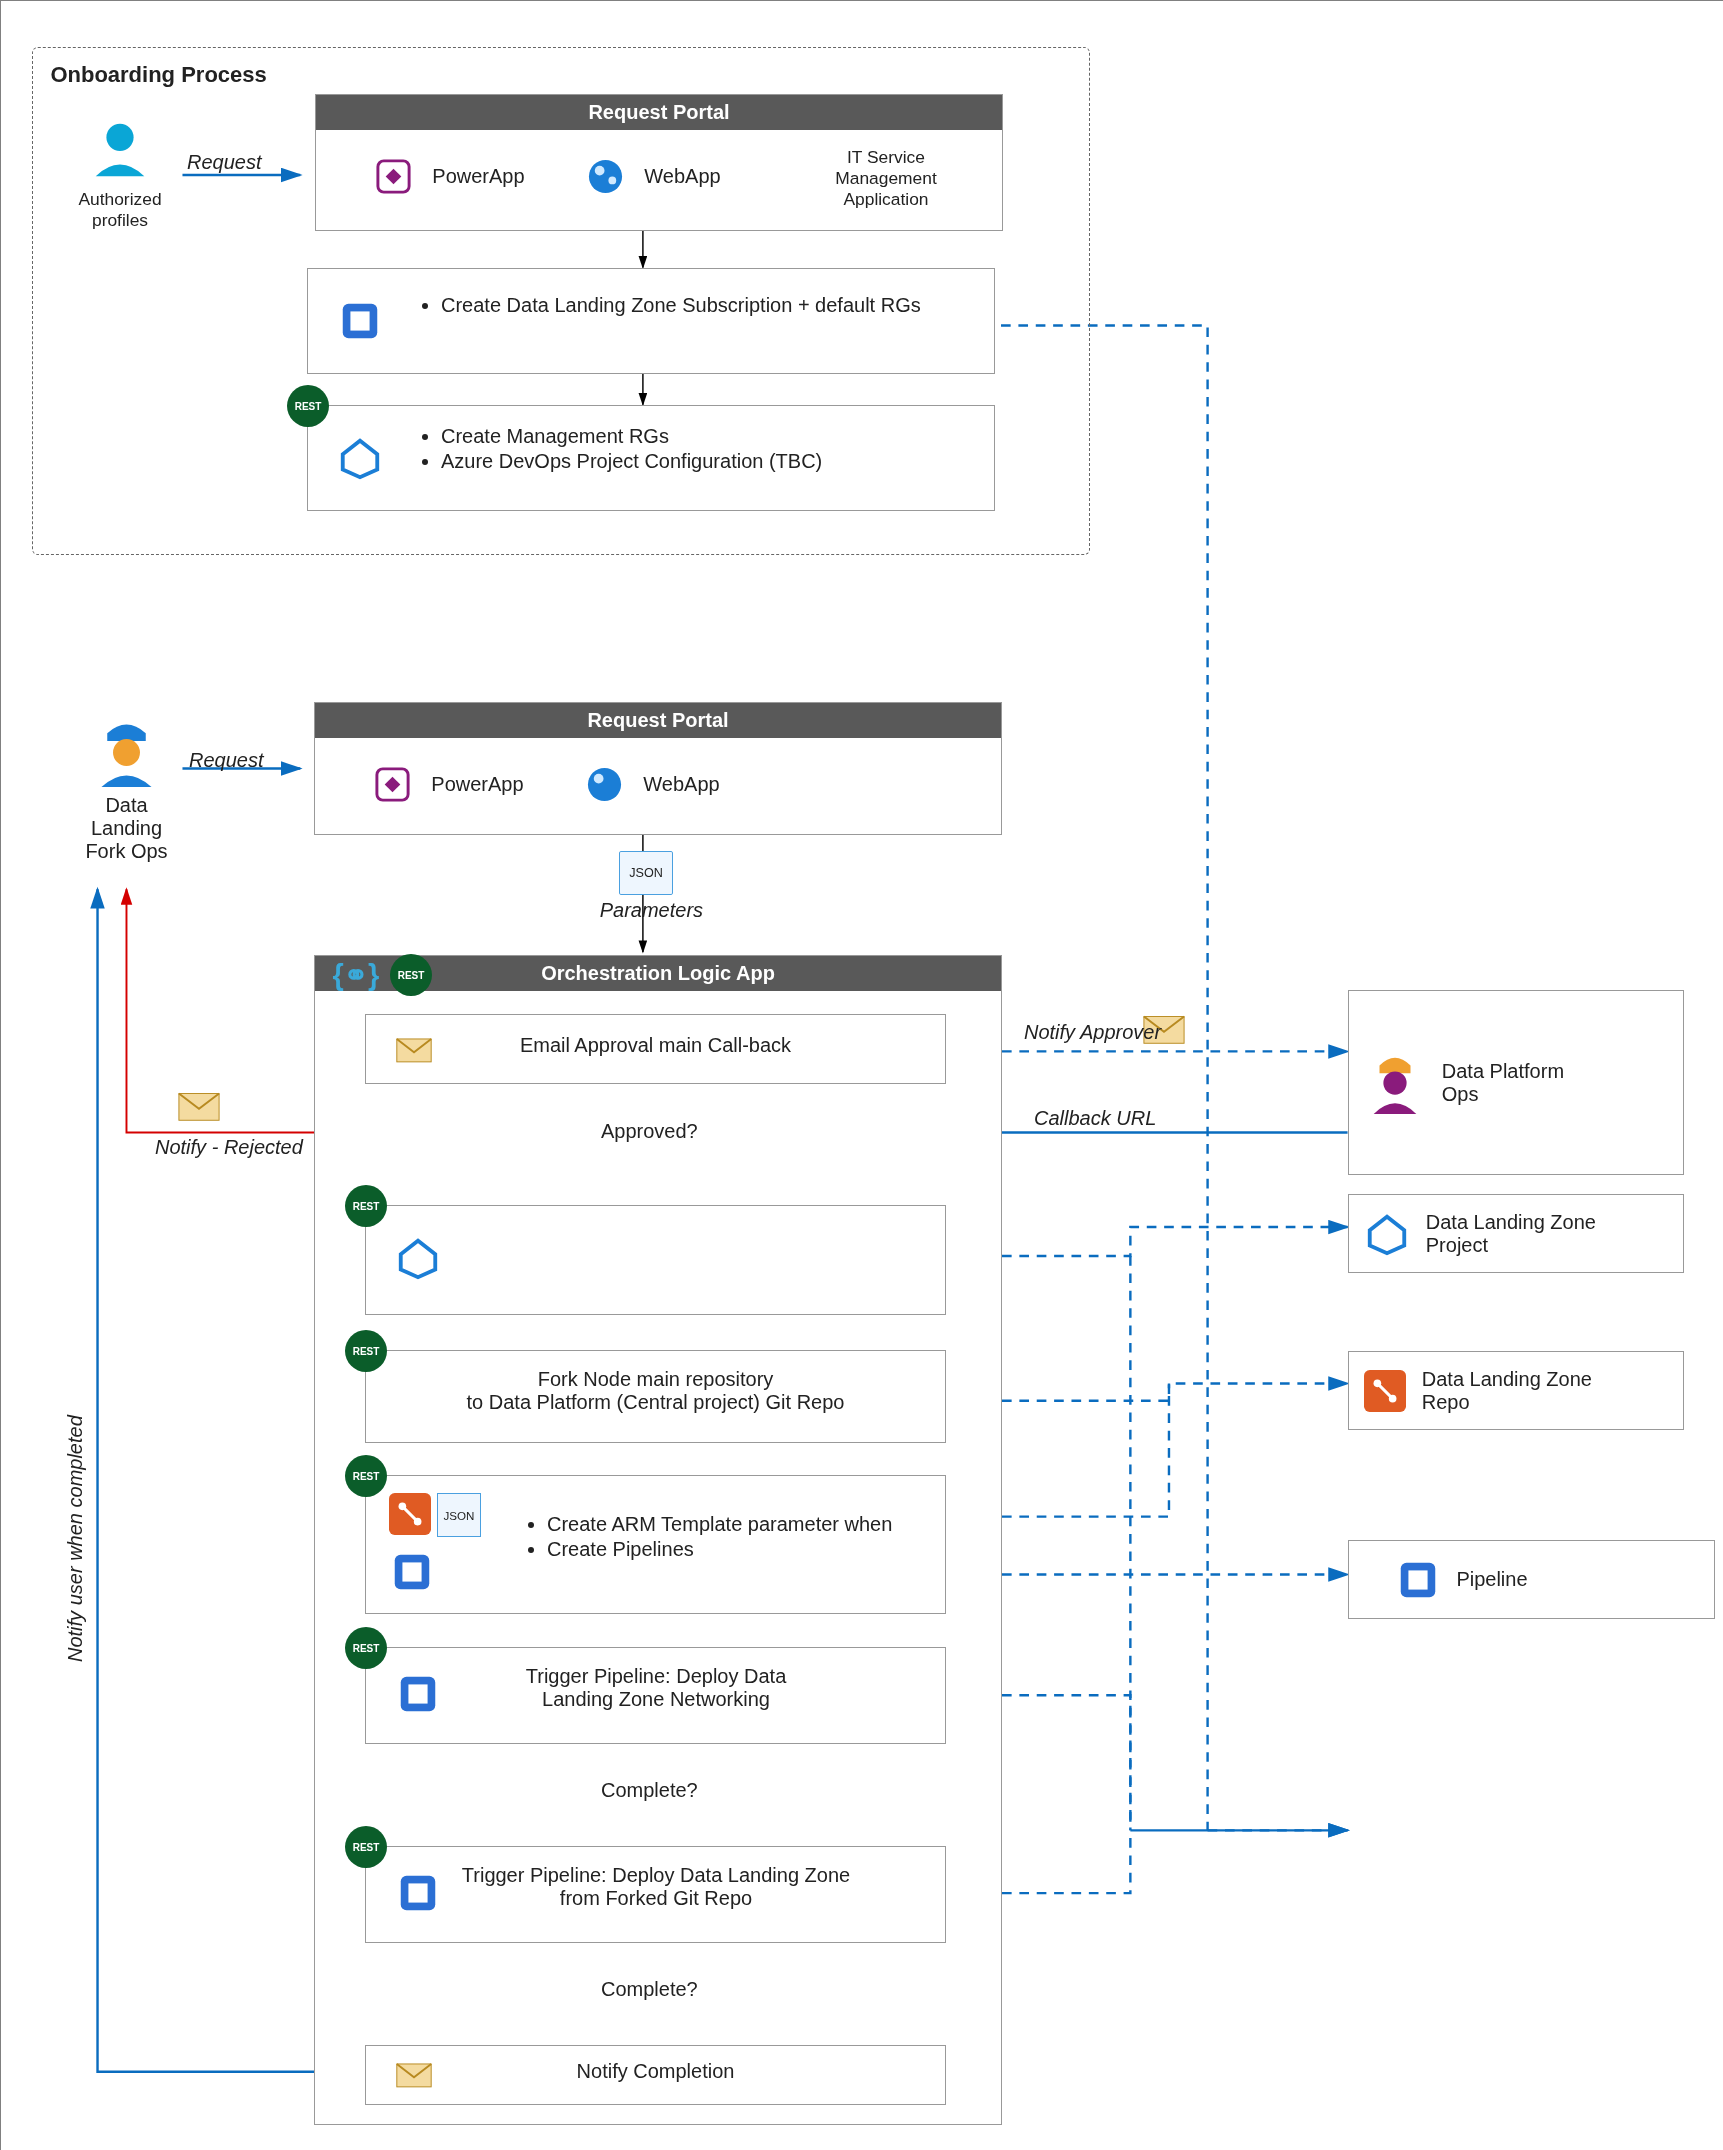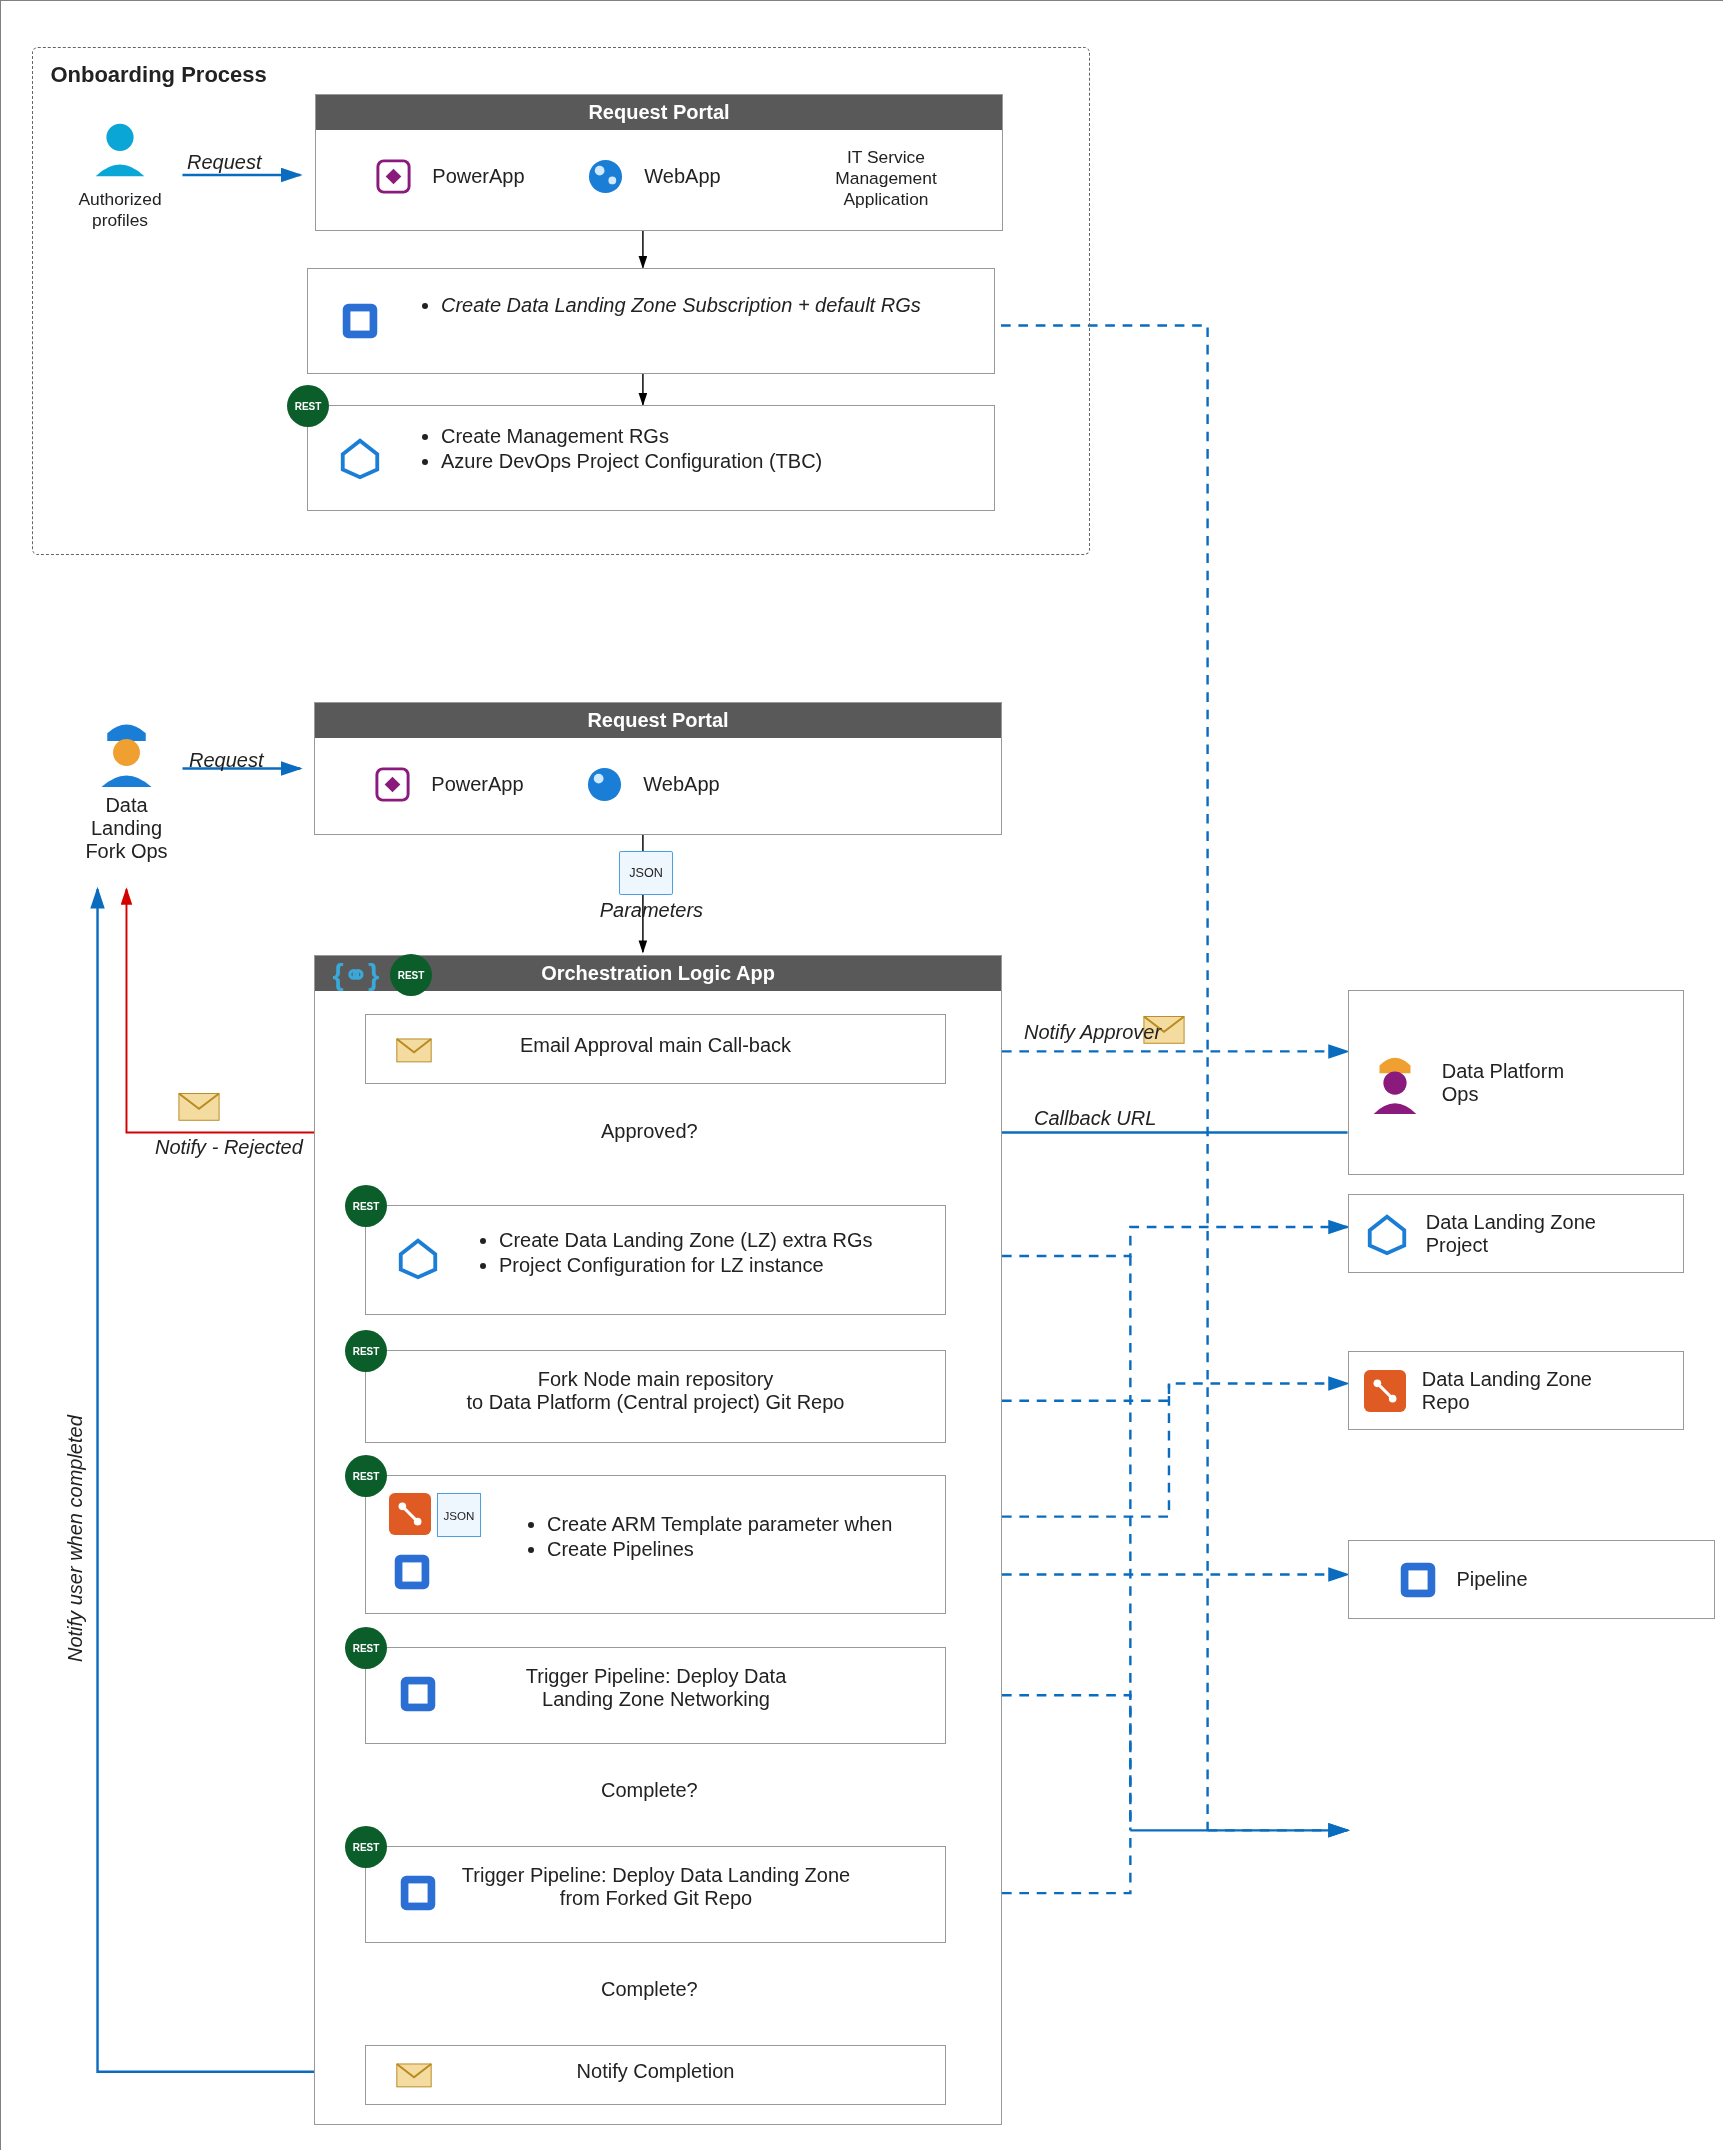--- a/index.html
+++ b/index.html
@@ -206,21 +206,21 @@
     </div>
   </div>
 
   <div class="step-box" style="left:274px; top:220px; width:686px; height:104px;">
     <div style="position:absolute; left:29px; top:29px;">
       <svg width="46" height="46" viewBox="0 0 48 48">
             <rect x="6" y="6" width="36" height="36" rx="6" fill="#2b6fd4"></rect>
             <rect x="14" y="14" width="20" height="20" fill="#fff"></rect>
           </svg>
     </div>
-    <ul class="bul" style="position:absolute; left:106px; top:23px; width:521px;font-style:italic;">
+    <ul class="bul" style="position:absolute; left:106px; top:23px; width:521px;">
       <li>Create Data Landing Zone Subscription + default RGs</li>
     </ul>
   </div>
 
   <div class="step-box" style="left:274px; top:357px; width:686px; height:104px;">
     <div class="rest-badge" style="left:-21px; top:-21px;">REST</div>
     <div style="position:absolute; left:29px; top:29px;">
       <svg width="46" height="46" viewBox="0 0 48 48">
             <path d="M6 20 L24 6 L42 20 L42 36 L24 44 L6 36 Z" fill="none" stroke="#1b7ed6" stroke-width="4"></path>
           </svg>
@@ -290,24 +290,20 @@
 
   <div class="label" style="left:286px; top:164px; font-style:normal;">Approved?</div>
 
   <div class="step-box" style="left:50px; top:249px; width:579px; height:108px;">
     <div class="rest-badge" style="left:-21px; top:-21px;">REST</div>
     <div style="position:absolute; left:29px; top:29px;">
       <svg width="46" height="46" viewBox="0 0 48 48">
             <path d="M6 20 L24 6 L42 20 L42 36 L24 44 L6 36 Z" fill="none" stroke="#1b7ed6" stroke-width="4"></path>
           </svg>
     </div>
-    <ul class="bul" style="position:absolute; left:106px; top:21px; width:454px;">
-      <li>Create Data Landing Zone (LZ) extra RGs</li>
-      <li>Project Configuration for LZ instance</li>
-    </ul>
   </div>
 
   <div class="step-box" style="left:50px; top:394px; width:579px; height:91px;">
     <div class="rest-badge" style="left:-21px; top:-21px;">REST</div>
     <div class="center-text" style="position:absolute; top:17.4px;">
       <div>Fork Node main repository</div>
       <div>to Data Platform (Central project) Git Repo</div>
     </div>
   </div>
 

